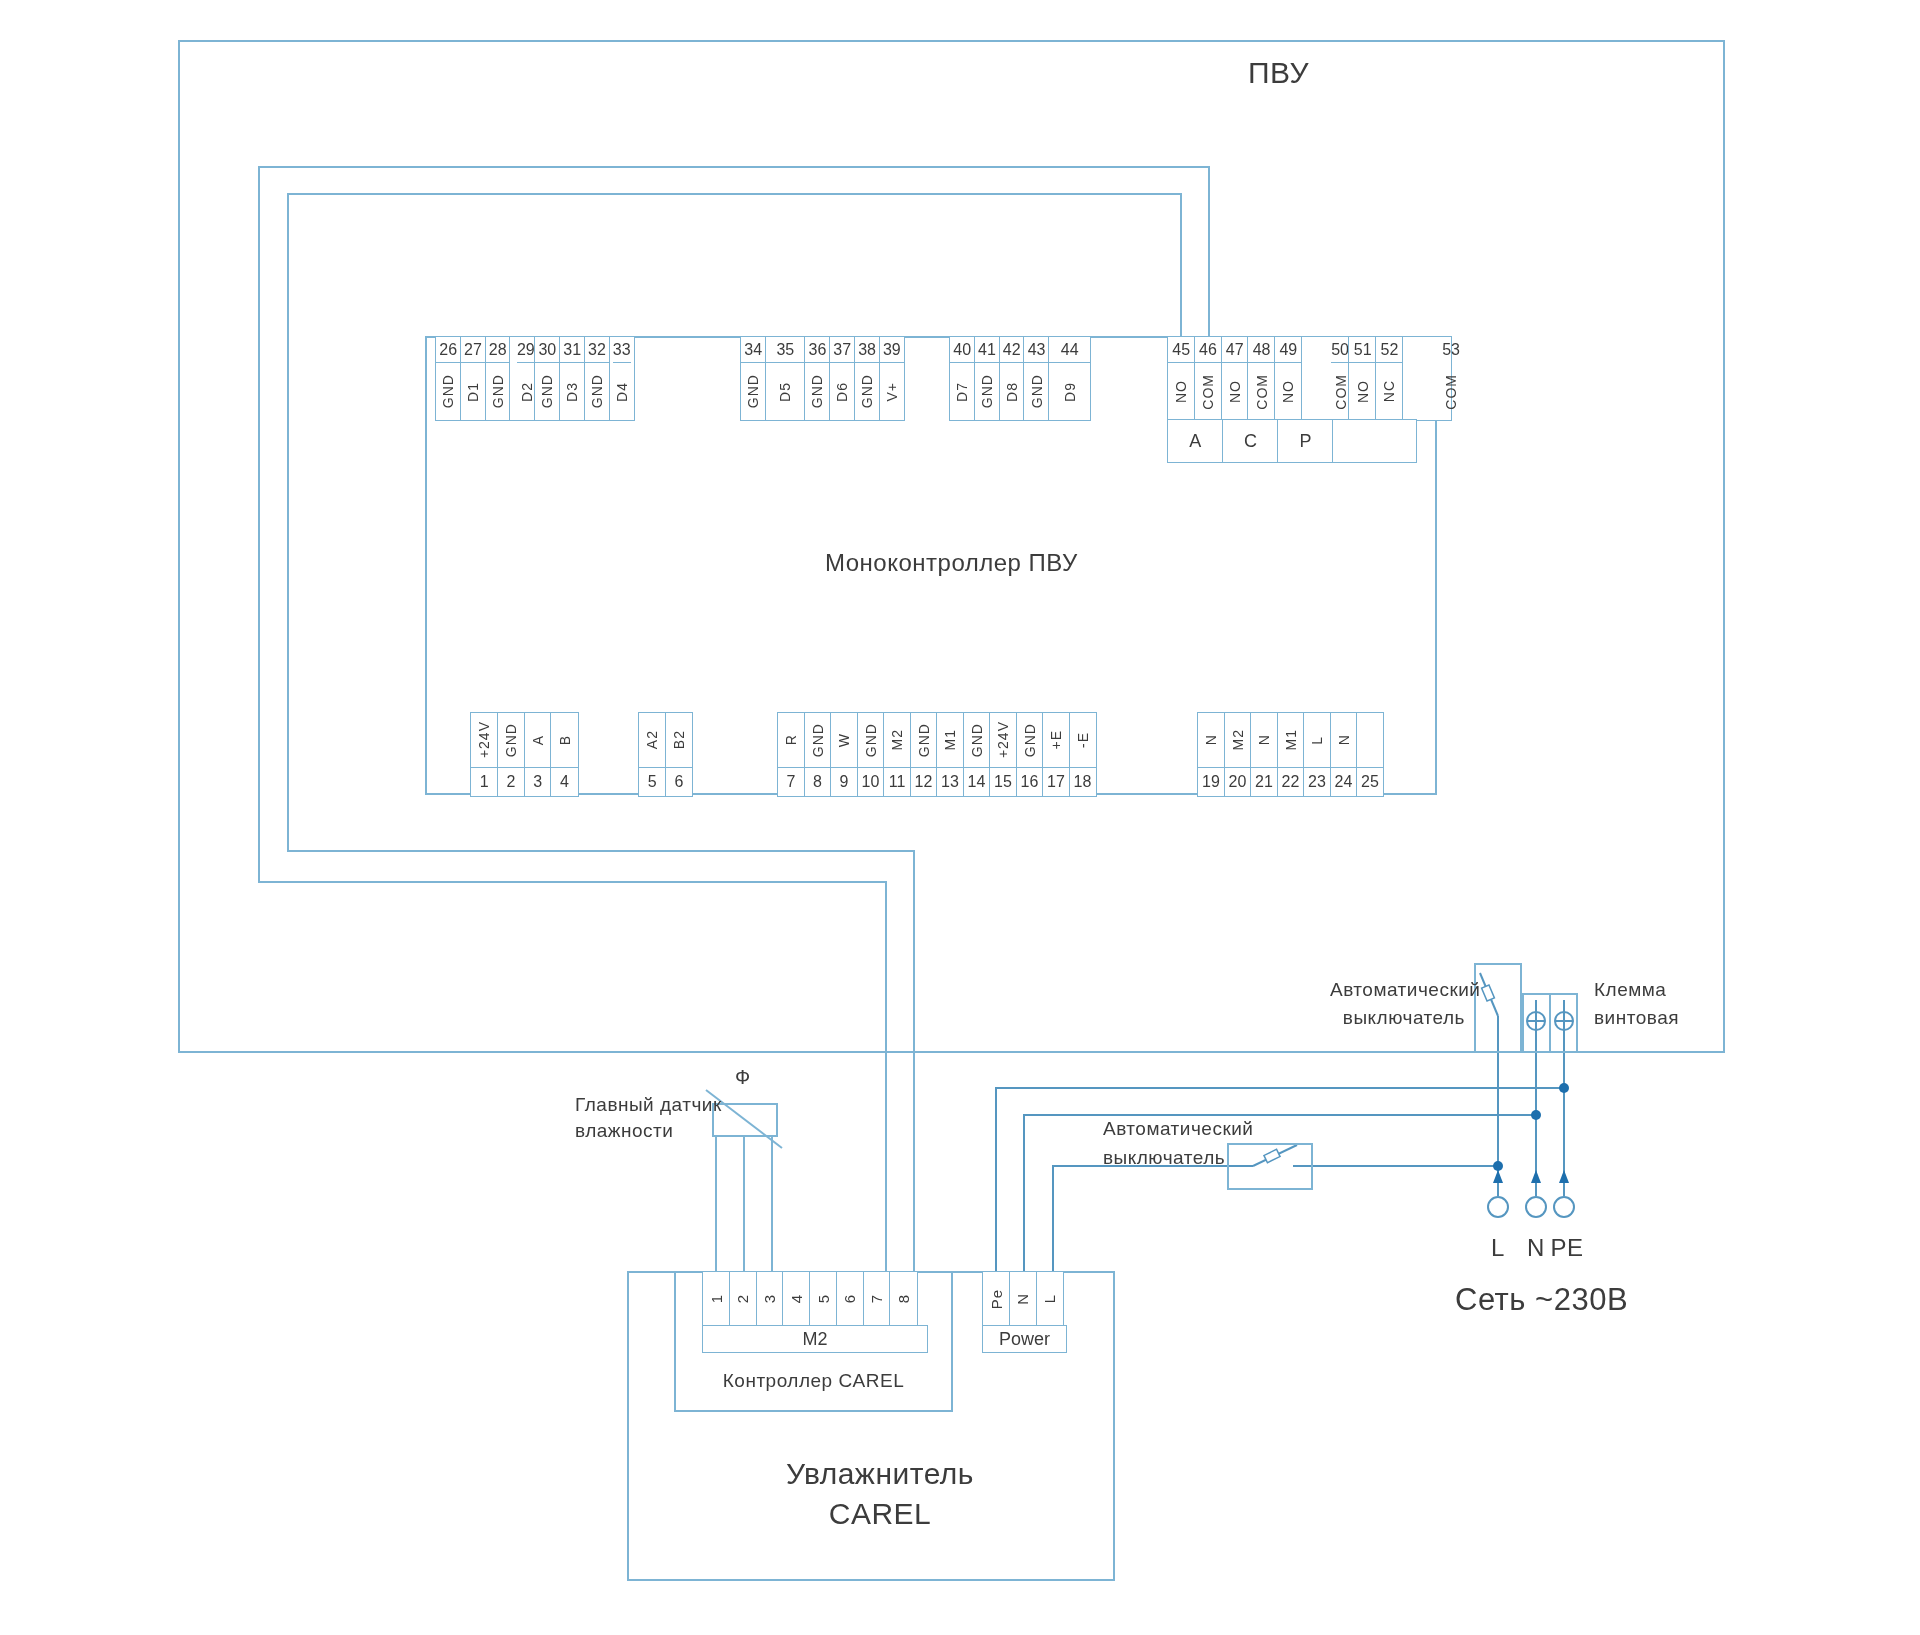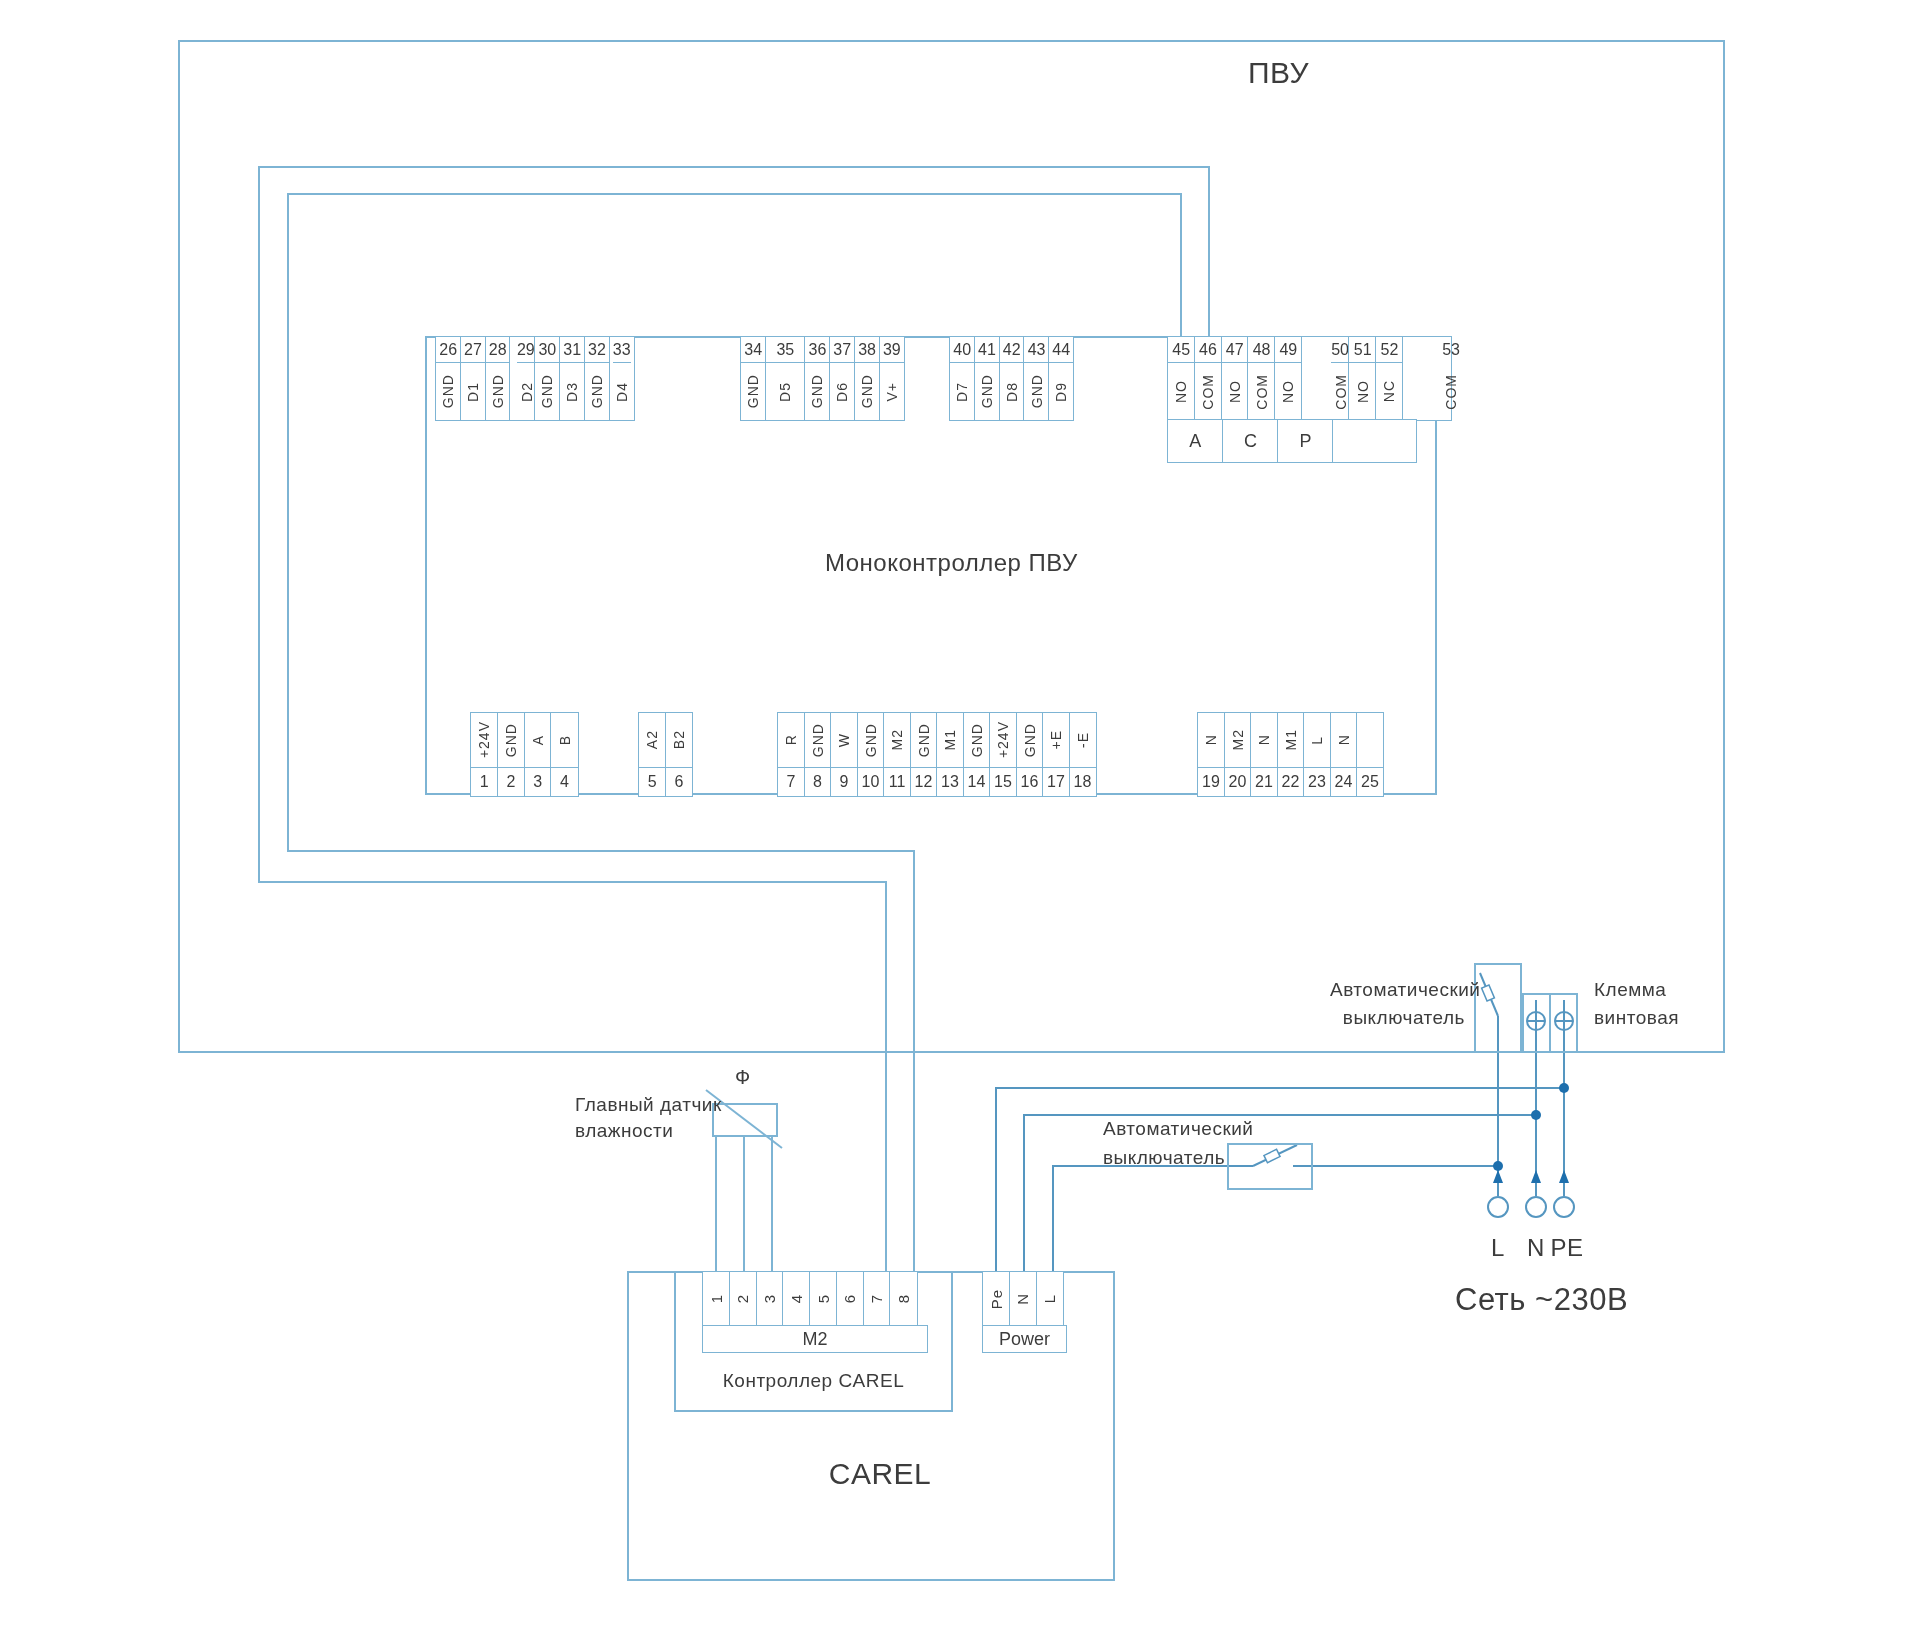--- a/index.html
+++ b/index.html
@@ -98,20 +98,21 @@
     <div>выключатель</div>
   </div>
   <div class="lbl" style="left:575px;top:1092px;font-size:19px;line-height:26px">
     <div>Главный датчик</div>
     <div>влажности</div>
   </div>
   <div class="lbl" style="left:735px;top:1066px;font-size:20px">Ф</div>
 
   <div class="lbl" style="left:674px;top:1370px;width:279px;text-align:center;font-size:19px">Контроллер CAREL</div>
   <div class="lbl" style="left:636px;top:1454px;width:488px;text-align:center;font-size:30px;line-height:40px">
+    <div>Увлажнитель</div>
     <div>CAREL</div>
   </div>
 
   <span class="lbl" style="left:1498px;top:1234px;transform:translateX(-50%);font-size:24px">L</span>
   <span class="lbl" style="left:1536px;top:1234px;transform:translateX(-50%);font-size:24px">N</span>
   <span class="lbl" style="left:1567px;top:1234px;transform:translateX(-50%);font-size:24px">PE</span>
   <div class="lbl" style="left:1455px;top:1282px;font-size:31px">Сеть ~230В</div>
 
   <div class="tblock" id="blk-top1" style="left: 435px; top: 336px;">
       <div class="cell" style="width: 26.3px;">
@@ -253,21 +254,21 @@
         </div>
       </div>
       <div class="cell" style="width: 26.3px;">
         <div class="num divb" style="height: 26px;">
           <span>43</span>
         </div>
         <div class="rot" style="height: 57px;">
           <span>GND</span>
         </div>
       </div>
-      <div class="cell" style="width: 26px;">
+      <div class="cell" style="width: 43px;">
         <div class="num divb" style="height: 26px;">
           <span>44</span>
         </div>
         <div class="rot" style="height: 57px;">
           <span>D9</span>
         </div>
       </div>
     </div>
   <div class="tblock" id="blk-relay" style="left: 1167px; top: 336px;">
       <div class="cell" style="width: 28.3px;">

